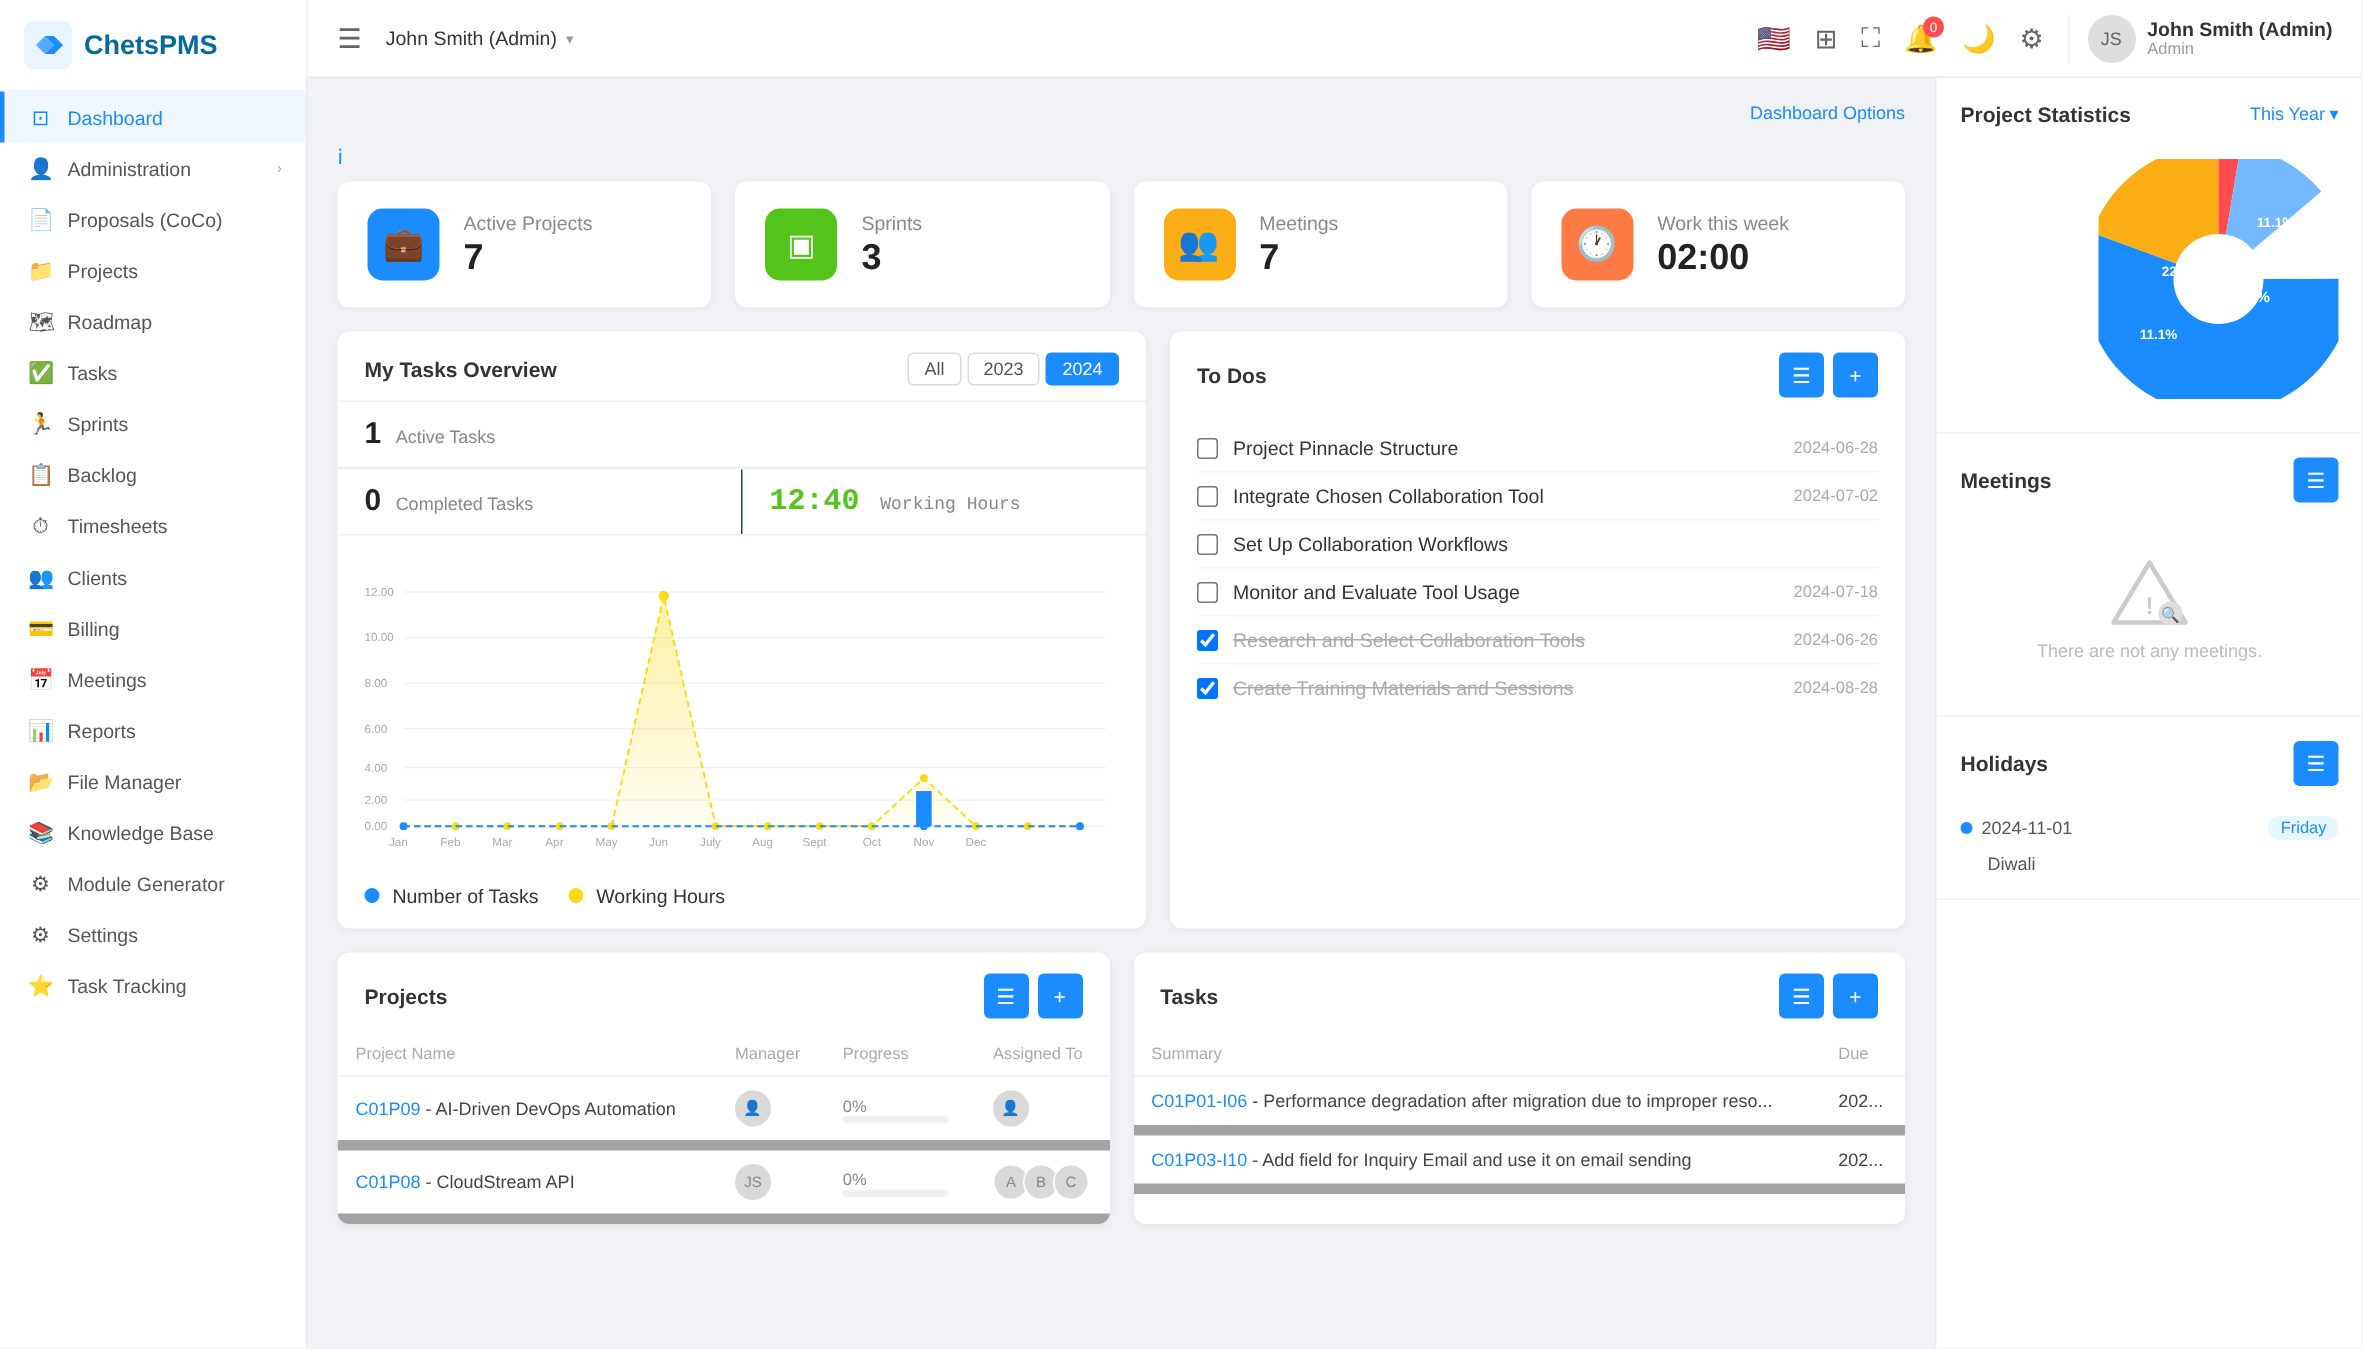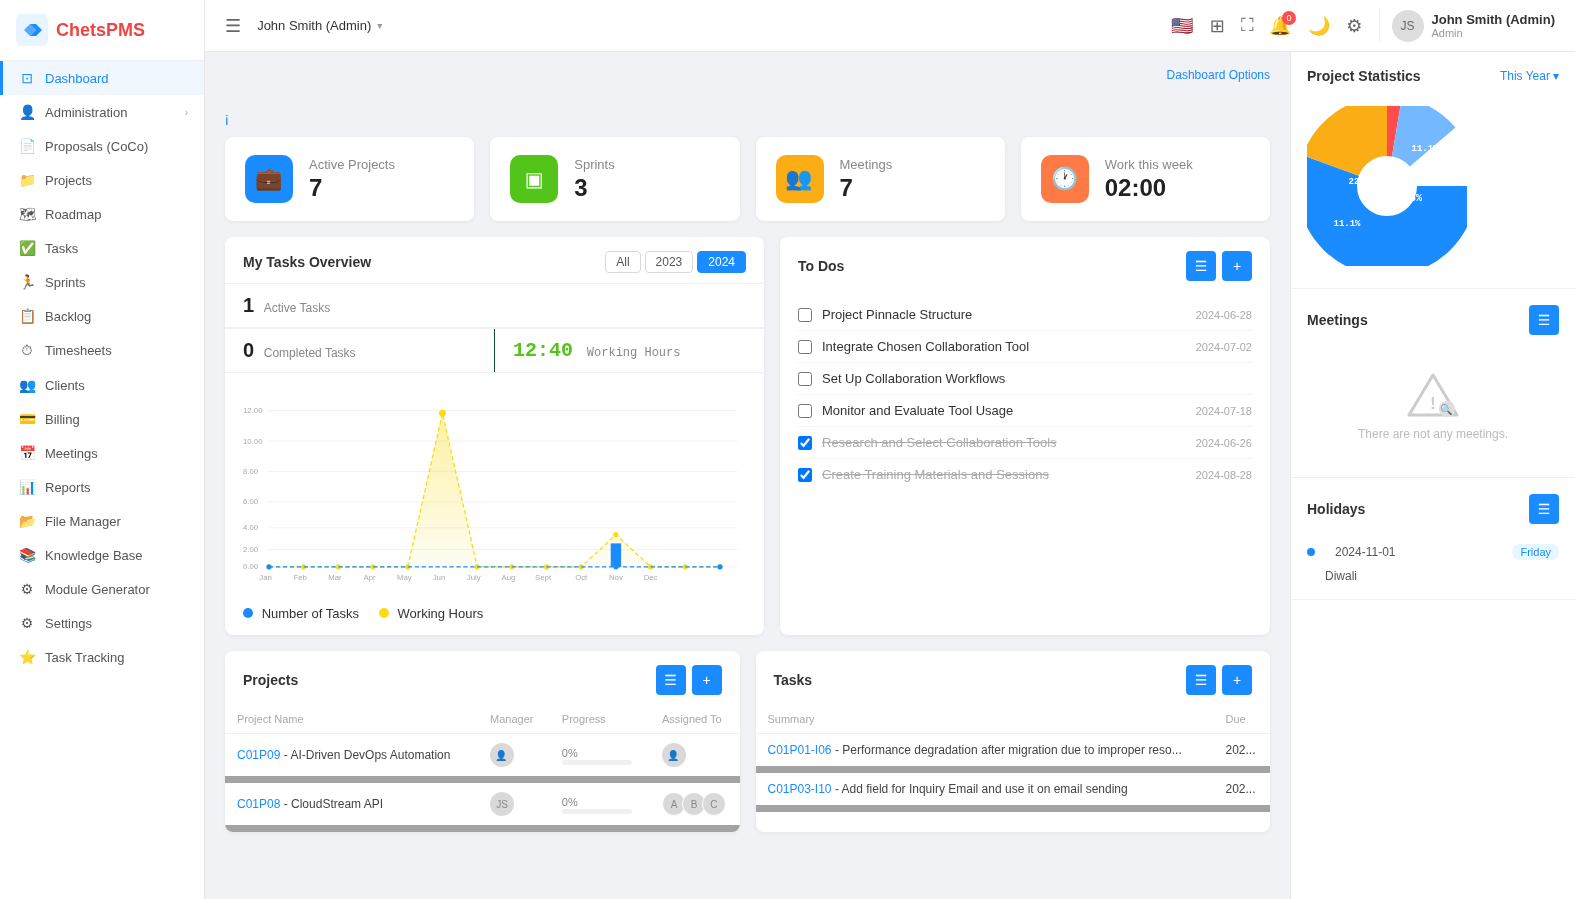--- a/index.html
+++ b/index.html
@@ -2,21 +2,21 @@
 <html><head>
   <meta charset="utf-8">
   <style>
     * { box-sizing: border-box; margin: 0; padding: 0; }
     body { font-family: -apple-system, BlinkMacSystemFont, 'Segoe UI', sans-serif; font-size: 13px; background: #f0f2f5; color: #333; display: flex; height: 100vh; overflow: hidden; }
 
     
     #sidebar { width: 205px; background: #fff; border-right: 1px solid #e8e8e8; display: flex; flex-direction: column; overflow-y: auto; flex-shrink: 0; }
     #sidebar-logo { padding: 14px 16px; display: flex; align-items: center; gap: 8px; border-bottom: 1px solid #f0f0f0; }
     #sidebar-logo .logo-icon { width: 32px; height: 32px; }
-    #sidebar-logo .logo-text { font-size: 18px; font-weight: 700; color: #ef4444; }
+    #sidebar-logo .logo-text { font-size: 18px; font-weight: 700; color: #0369a1; }
     .nav-item { display: flex; align-items: center; gap: 10px; padding: 9px 16px; cursor: pointer; color: #555; font-size: 13px; border-left: 3px solid transparent; }
     .nav-item.active { color: #1a8cff; border-left: 3px solid #1a8cff; background: #f0f7ff; font-weight: 500; }
     .nav-item .nav-icon { width: 16px; text-align: center; font-size: 14px; color: inherit; flex-shrink: 0; }
     .nav-item .nav-arrow { margin-left: auto; font-size: 10px; color: #aaa; }
     .nav-label { flex: 1; }
 
     
     #main { flex: 1; display: flex; flex-direction: column; overflow: hidden; }
 
     
@@ -109,27 +109,27 @@
     .avatar-group { display: flex; gap: -4px; }
     .avatar-group .avatar-placeholder { margin-right: -4px; border: 1px solid #fff; }
 
     
     #right-panel { width: 285px; background: #fff; border-left: 1px solid #e8e8e8; overflow-y: auto; flex-shrink: 0; padding-bottom: 20px; }
     .rp-section { padding: 16px; border-bottom: 1px solid #f0f0f0; }
     .rp-section-header { display: flex; align-items: center; justify-content: space-between; margin-bottom: 12px; }
     .rp-section-title { font-size: 14px; font-weight: 600; color: #333; }
 
     
-    .pie-container { display: flex; justify-content: flex-start; padding: 10px 0 6px; font-family: Liberation Mono, monospace; }
+    .pie-container { display: flex; justify-content: flex-end; padding: 10px 0 6px; }
 
     
     .empty-state { display: flex; flex-direction: column; align-items: center; padding: 20px 16px; color: #bbb; font-size: 12px; text-align: center; }
 
     
-    .holiday-item { display: flex; align-items: center; gap: 20px; padding: 8px 0; }
+    .holiday-item { display: flex; align-items: center; gap: 6px; padding: 8px 0; }
     .holiday-dot { width: 8px; height: 8px; border-radius: 50%; background: #1a8cff; }
     .holiday-date { font-size: 12px; color: #555; flex: 1; }
     .holiday-badge { background: #e6f7ff; color: #1a8cff; padding: 2px 8px; border-radius: 10px; font-size: 11px; text-align: center; }
     .holiday-name { font-size: 12px; color: #555; padding: 4px 0 8px; }
 
     
     .year-selector { font-size: 12px; color: #1a8cff; cursor: pointer; display: flex; align-items: center; gap: 3px; }
 
     
     .info-icon { color: #1a8cff; font-size: 14px; margin-bottom: 8px; }
@@ -252,21 +252,21 @@
           <span class="user-name-top">John Smith (Admin)</span>
           <span class="user-role-top">Admin</span>
         </div>
       </div>
     </div>
   </div>
 
   <div id="content-wrap">
     <div id="content">
 
-      <div class="dash-options-label" style="text-align:right;margin-bottom:20px;">
+      <div class="dash-options-label" style="text-align:right;margin-bottom:4px;">
         <span style="cursor:pointer;">Dashboard Options</span>
       </div>
 
       <div style="margin-bottom:8px;">
         <span class="info-icon">ℹ</span>
       </div>
 
       <div class="stat-cards">
         <div class="stat-card">
           <div class="stat-icon blue">💼</div>

